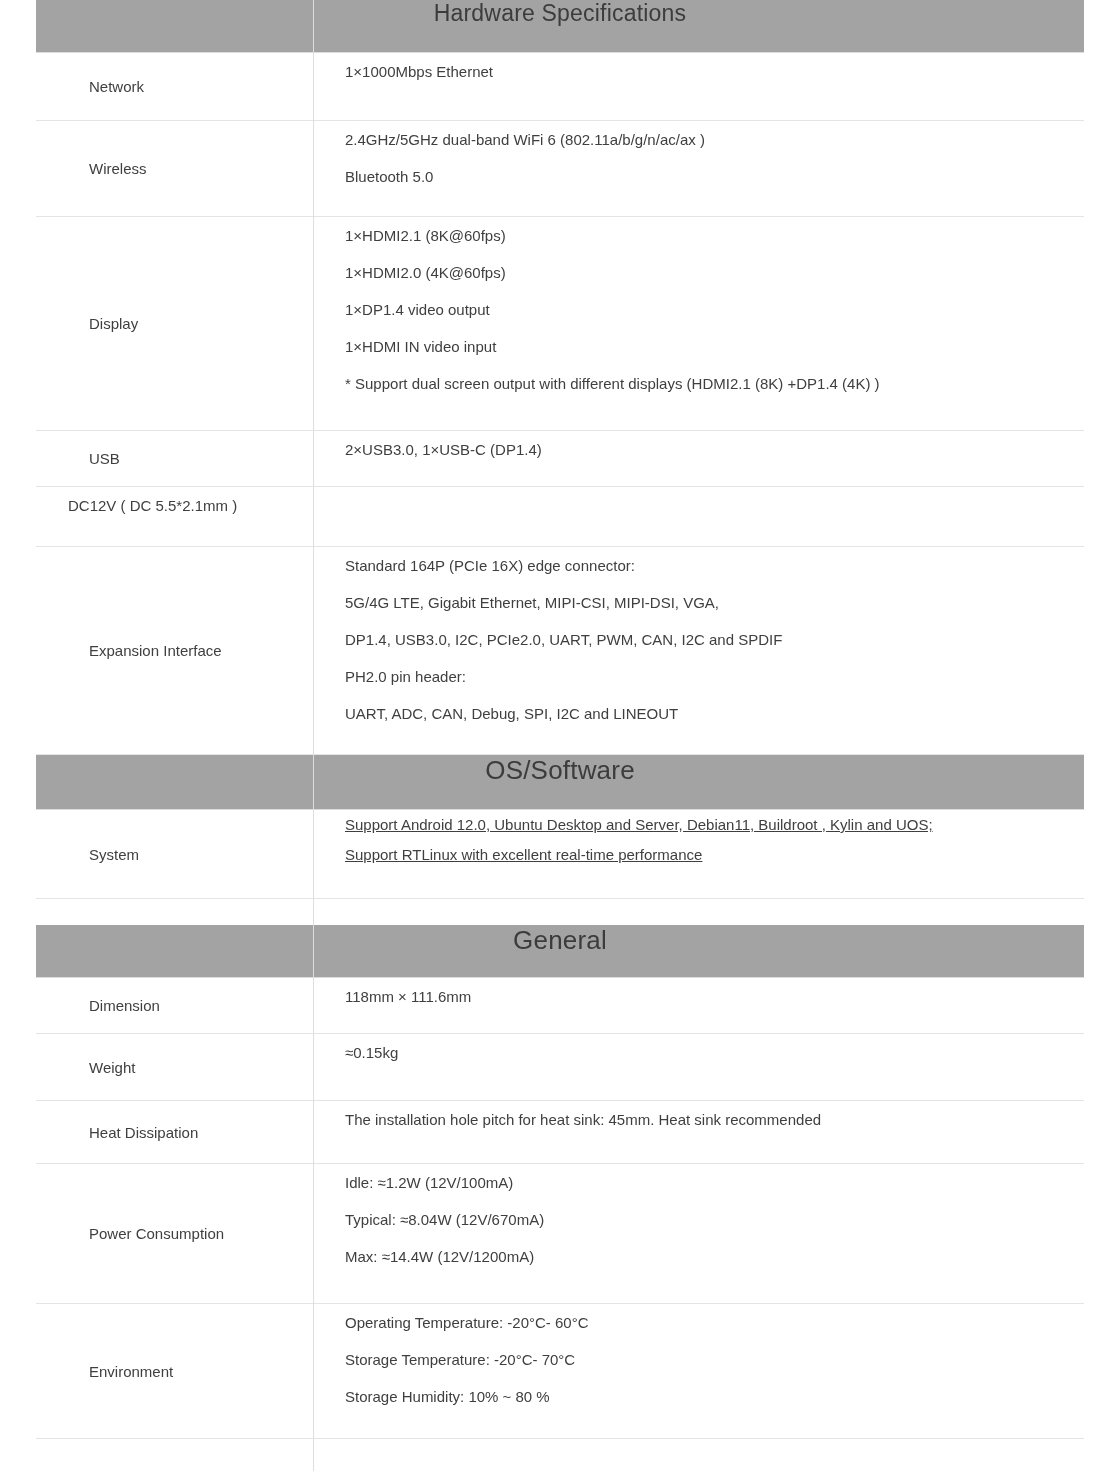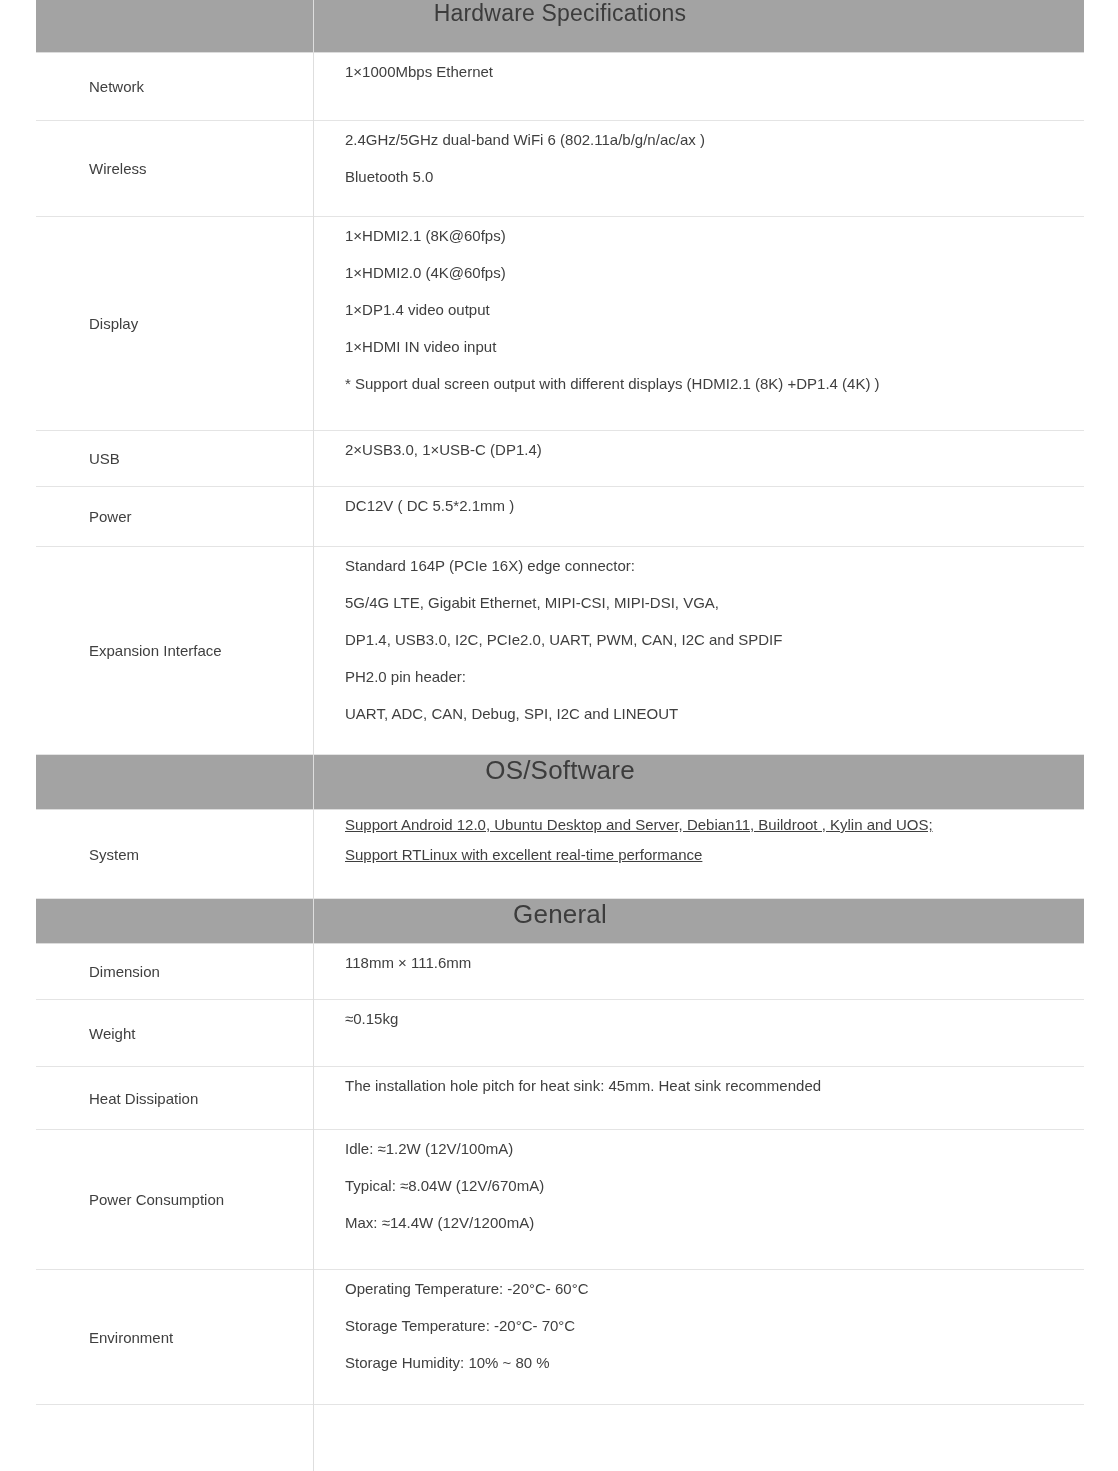--- a/index.html
+++ b/index.html
@@ -67,21 +67,21 @@
   .r-sec-hw   { height: 53px; }
   .r-network  { height: 68px; }
   .r-wireless { height: 96px; }
   .r-display  { height: 214px; }
   .r-usb      { height: 56px; }
   .r-power    { height: 60px; }
   .r-expansion{ height: 208px; }
   .r-sec-os   { height: 55px; }
   .r-system   { height: 89px; }
   .r-system .cell-value { line-height: 30px; text-decoration: underline; }
-  .r-sec-gen  { height: 45px; }
+  .r-sec-gen  { height: 53px; margin-top: 26px; }
   .r-dimension{ height: 56px; }
   .r-weight   { height: 67px; }
   .r-heat     { height: 63px; }
   .r-pc       { height: 140px; }
   .r-env      { height: 135px; }
   .r-empty    { height: 48px; border-bottom: none; }
 </style>
 </head>
 <body>
 
@@ -111,21 +111,20 @@
 1×HDMI IN video input
 * Support dual screen output with different displays (HDMI2.1 (8K) +DP1.4 (4K) )</span></div>
   </div>
 
   <div class="row r-usb">
     <div class="cell-label">USB</div>
     <div class="cell-value"><span>2×USB3.0, 1×USB-C (DP1.4)</span></div>
   </div>
 
   <div class="row r-power">
-    <div class="cell-label">Power</div>
     <div class="cell-value"><span>DC12V ( DC 5.5*2.1mm )</span></div>
   </div>
 
   <div class="row r-expansion">
     <div class="cell-label">Expansion Interface</div>
     <div class="cell-value"><span>Standard 164P (PCIe 16X) edge connector:
 5G/4G LTE, Gigabit Ethernet, MIPI-CSI, MIPI-DSI, VGA,
 DP1.4, USB3.0, I2C, PCIe2.0, UART, PWM, CAN, I2C and SPDIF
 PH2.0 pin header:
 UART, ADC, CAN, Debug, SPI, I2C and LINEOUT</span></div>

